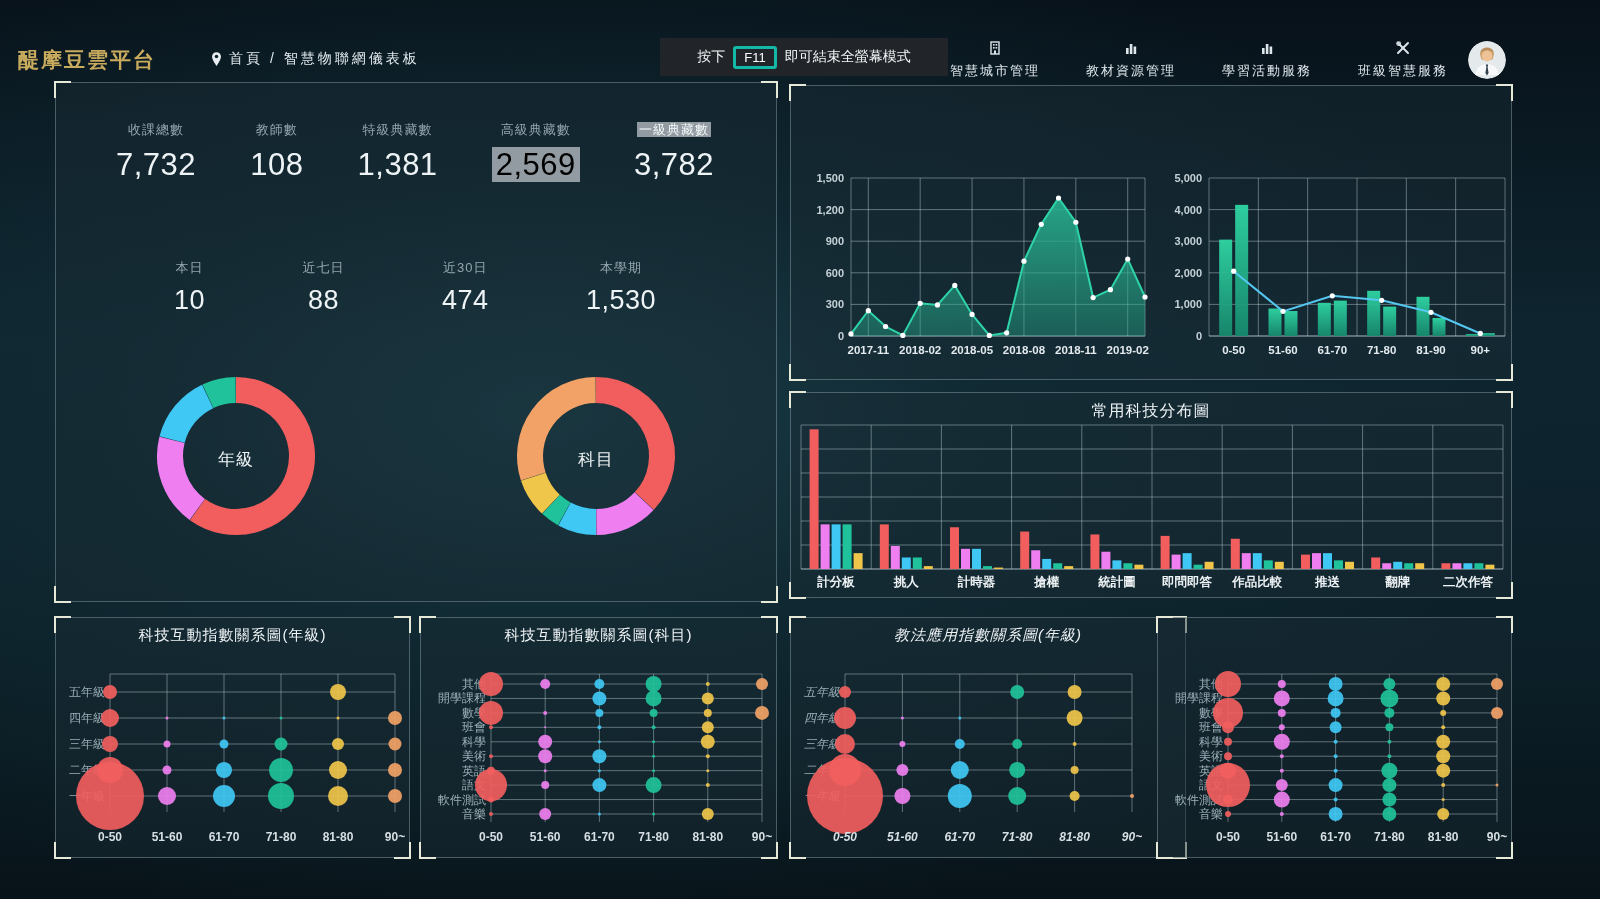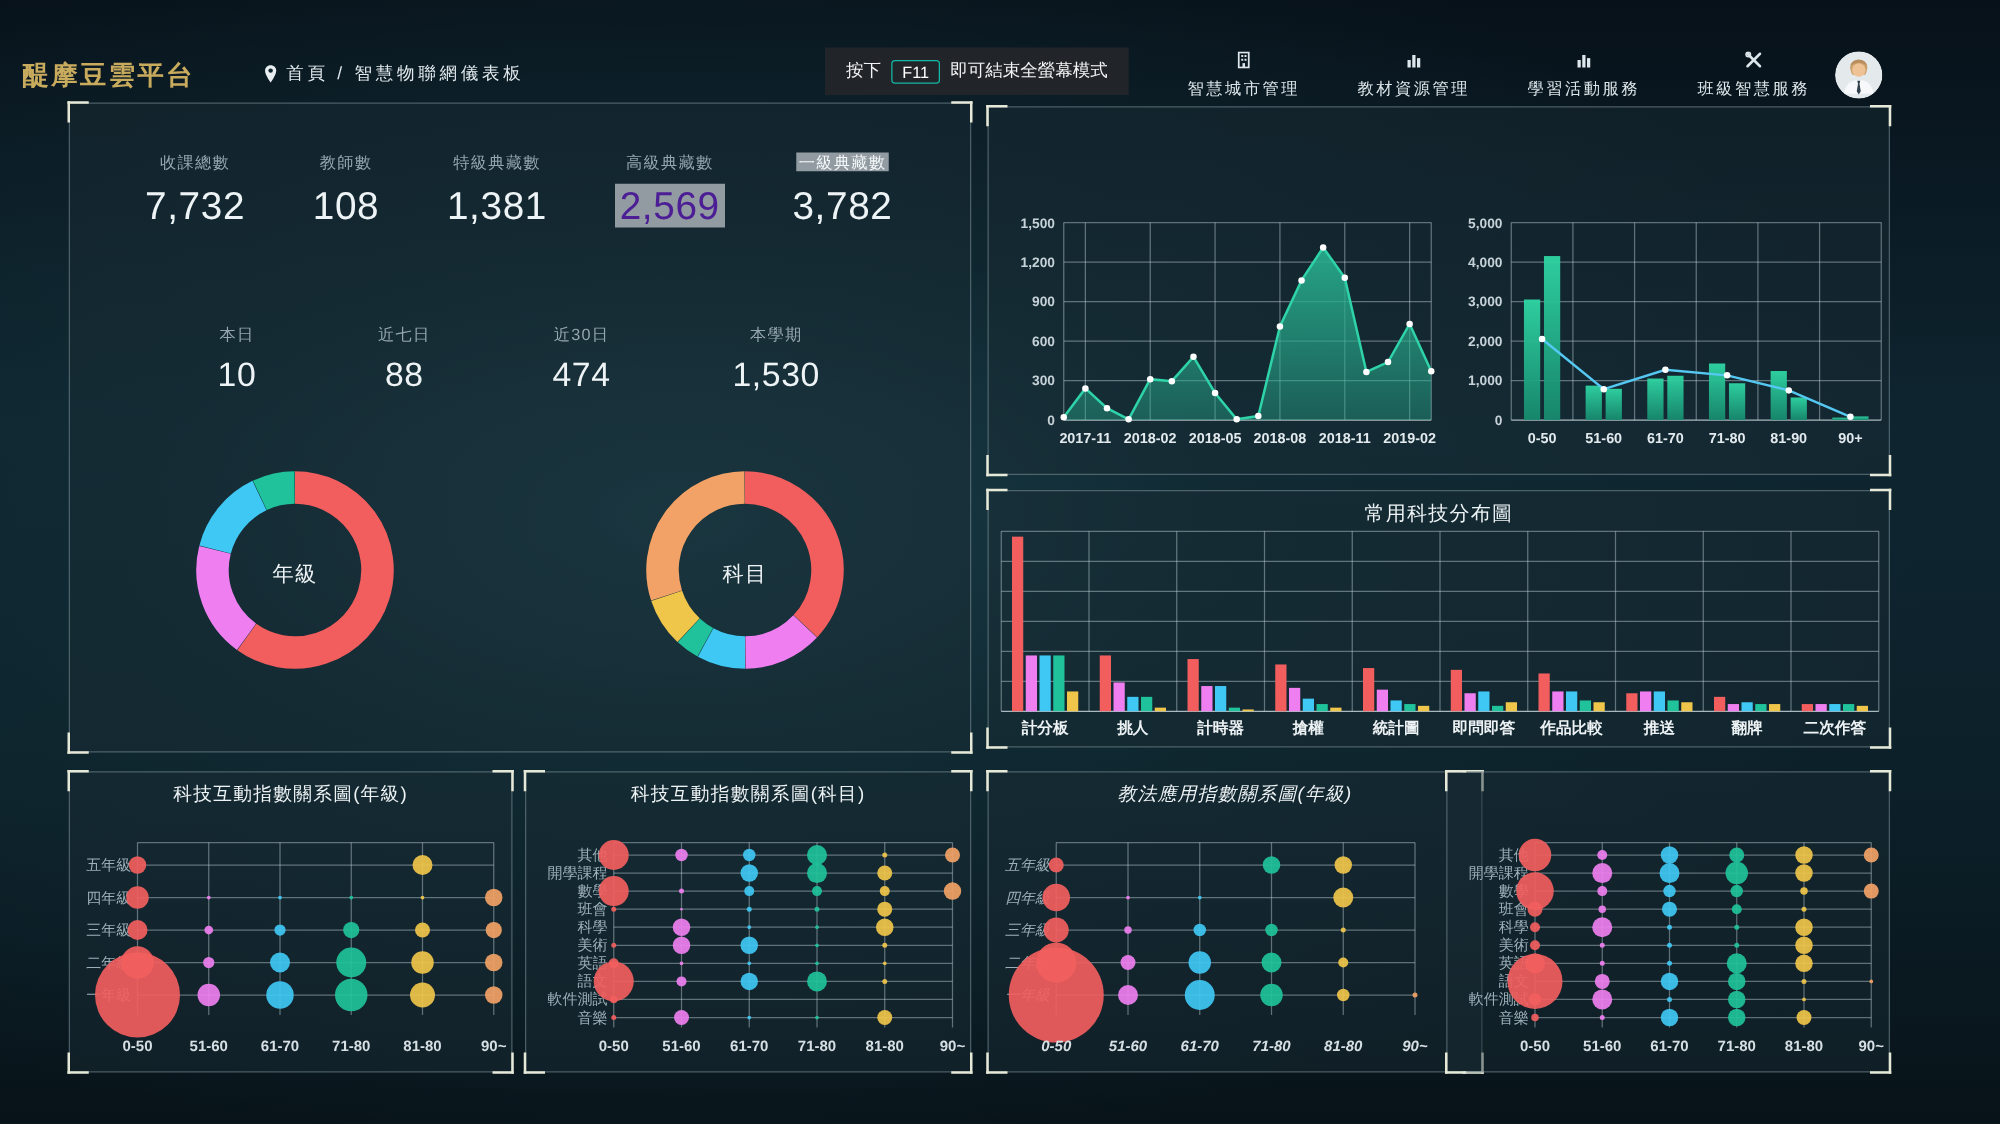--- a/index.html
+++ b/index.html
@@ -16,40 +16,40 @@
   }
   
   #header{position:absolute;left:0;top:0;width:1492px;height:48px;display:flex;align-items:center;margin-top:36px;}
   .logo{position:absolute;left:18px;top:10px;font-size:21px;font-weight:bold;color:#c9ab5e;letter-spacing:2px;}
   .breadcrumb{position:absolute;left:210px;top:14px;display:flex;align-items:center;color:#e2eaee;font-size:14px;letter-spacing:3px;}
   .breadcrumb svg{margin-right:6px;}
   .menu{position:absolute;left:950px;top:0;height:48px;display:flex;align-items:center;gap:46px;}
   .menu-item{display:flex;align-items:center;gap:7px;color:#dde6ea;font-size:13px;letter-spacing:2px;cursor:pointer;flex-direction:column;}
   .avatar{position:absolute;left:1468px;top:5px;width:38px;height:38px;border-radius:50%;overflow:hidden;cursor:pointer;}
   
-  #toast{position:absolute;left:660px;top:38px;width:243px;height:38px;background:#212429;
+  #toast{position:absolute;left:660px;top:38px;width:288px;height:38px;background:#212429;
     display:flex;align-items:center;justify-content:center;color:#f2f4f5;font-size:14px;}
-  #toast .key{border:1px solid #14b8a6;border-radius:3px;padding:1px 8px;margin:0 8px;font-size:13px;color:#fff;}
+  #toast .key{border:3px solid #14b8a6;border-radius:3px;padding:1px 8px;margin:0 8px;font-size:13px;color:#fff;}
   
   .panel{position:absolute;background:rgba(26,44,54,0.45);border:1px solid rgba(168,188,196,0.38);box-sizing:border-box;}
   .c{position:absolute;width:15px;height:15px;pointer-events:none;}
   .c.tl{left:-2px;top:-2px;border-left:2px solid #e6e9d8;border-top:2px solid #e6e9d8;}
   .c.tr{right:-2px;top:-2px;border-right:2px solid #e6e9d8;border-top:2px solid #e6e9d8;}
   .c.bl{left:-2px;bottom:-2px;border-left:2px solid #e6e9d8;border-bottom:2px solid #e6e9d8;}
   .c.br{right:-2px;bottom:-2px;border-right:2px solid #e6e9d8;border-bottom:2px solid #e6e9d8;}
   .panel-title{position:absolute;left:0;right:0;top:8px;text-align:center;color:#eef3f5;font-size:16px;letter-spacing:1px;}
   
   #panel-overview{left:55px;top:82px;width:722px;height:520px;}
   .stats-row1{position:absolute;left:60px;right:62px;top:38px;display:flex;justify-content:space-between;}
   .stats-row2{position:absolute;left:118px;right:120px;top:176px;display:flex;justify-content:space-between;gap:40px;}
   .stat{text-align:center;}
   .stat .lb{font-size:13px;color:#94a6af;letter-spacing:1px;margin-bottom:8px;}
   .stat .vl{font-size:31px;color:#eef4f6;letter-spacing:0.5px;}
   .stats-row2 .stat .vl{font-size:27px;}
-  .hl-v{background:#919ba1;color:#4c1d95;padding:0 4px;}
+  .hl-v{background:#919ba1;color:#000000;padding:0 4px;}
   .hl-l{background:#919ba1;color:#f4f8fa;padding:0 2px;}
   .donut{position:absolute;width:170px;height:170px;text-decoration:underline;}
   #donut-grade{left:95px;top:288px;}
   #donut-subject{left:455px;top:288px;}
   .donut-label{position:absolute;left:0;right:0;top:77px;text-align:center;color:#eef3f5;font-size:17px;letter-spacing:1px;}
   
   #panel-interaction{left:790px;top:85px;width:722px;height:295px;}
   .istats{position:absolute;left:118px;right:122px;top:12px;display:flex;justify-content:space-between;}
   .istats .stat .vl{font-size:29px;}
   .mini-chart{position:absolute;width:350px;height:196px;top:80px;}

